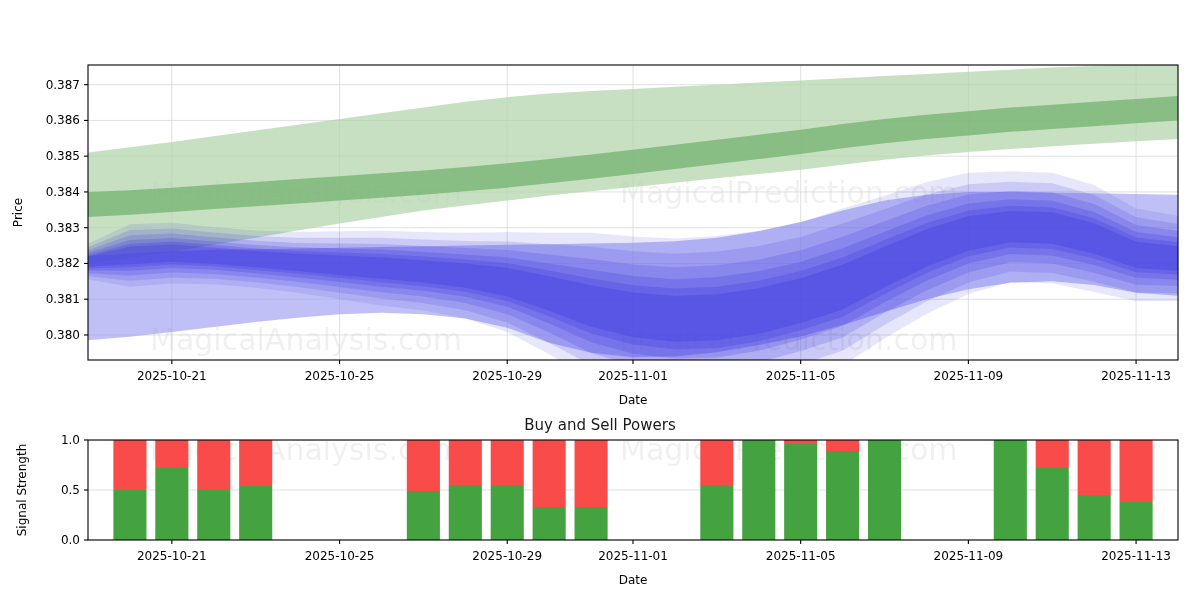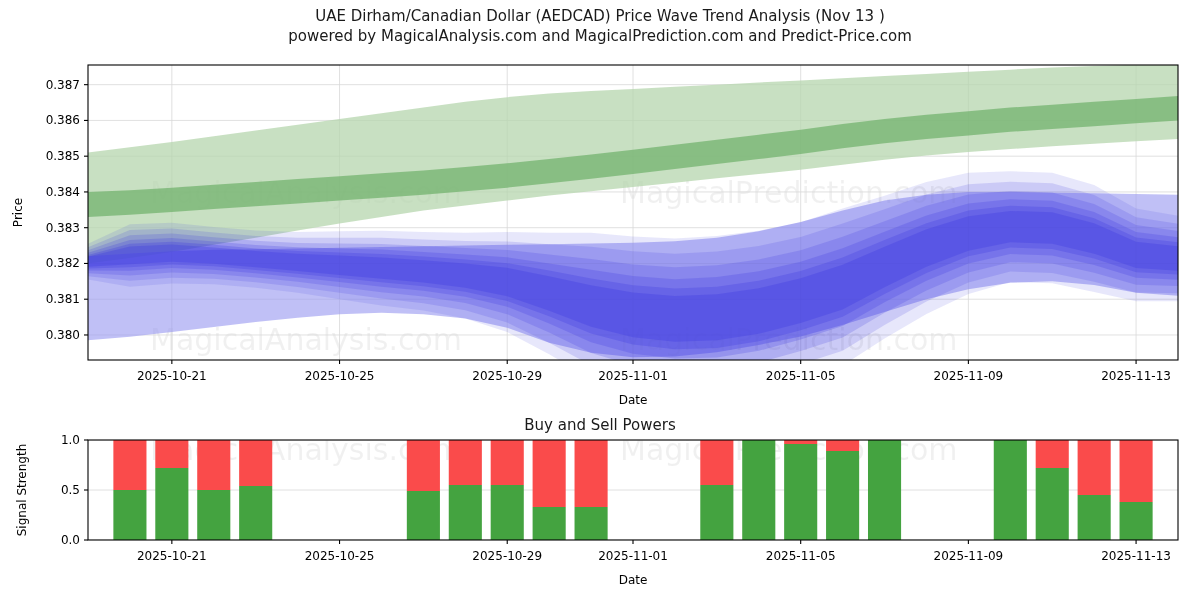--- a/index.html
+++ b/index.html
@@ -21,24 +21,20 @@
   .wm{font-size:30px;fill:#000;opacity:0.055;font-family:"DejaVu Sans","Liberation Sans",sans-serif;}
   .gridline{stroke:#d8d8d8;stroke-width:0.8;}
   .frame{fill:none;stroke:#000;stroke-width:1.1;}
   .tickmark{stroke:#000;stroke-width:1.1;}
 </style>
 </head>
 <body>
 
 <div id="page">
 
-  <div class="title-block">
-    <span class="title-line">UAE Dirham/Canadian Dollar (AEDCAD) Price Wave Trend Analysis (Nov 13 )</span>
-    <span class="title-line">powered by MagicalAnalysis.com and MagicalPrediction.com and Predict-Price.com</span>
-  </div>
 
   <svg id="main-chart" width="1200" height="410" style="position:absolute;top:55px;left:0;">
       <clipPath id="clipMain">
         <rect x="88" y="10" width="1090" height="295"></rect>
       </clipPath>
       <rect x="88" y="10" width="1090" height="295" fill="#fff"></rect>
       <g clip-path="url(#clipMain)">
         <text x="150" y="148" class="wm">MagicalAnalysis.com</text>
         <text x="150" y="295" class="wm">MagicalAnalysis.com</text>
         <text x="620" y="148" class="wm">MagicalPrediction.com</text>

